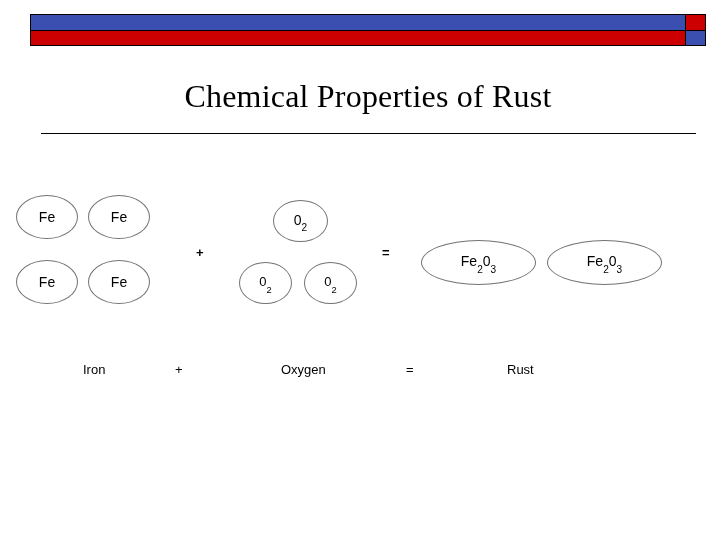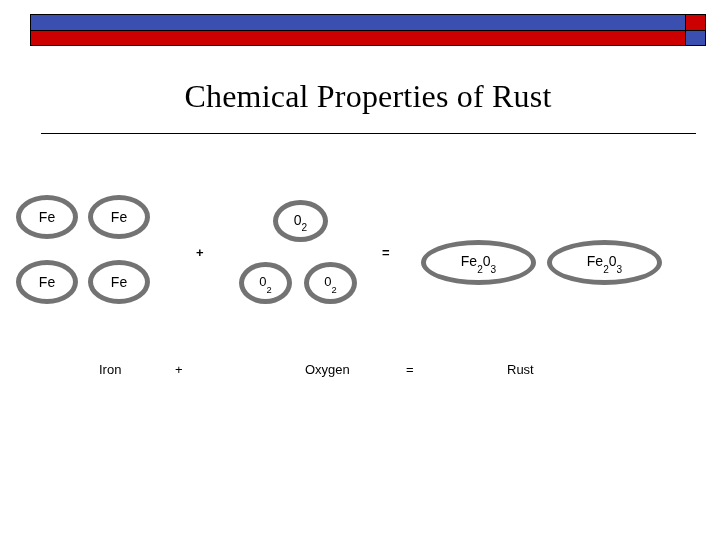--- a/index.html
+++ b/index.html
@@ -92,21 +92,21 @@
   
   .diagram {
     position: absolute;
     left: 0;
     top: 150px;
     width: 720px;
     height: 260px;
   }
   .ellipse {
     position: absolute;
-    border: 5px solid #737373;
+    border: 1px solid #737373;
     border-radius: 50%;
     background: #ffffff;
     display: flex;
     align-items: center;
     justify-content: center;
     color: #000000;
     box-sizing: border-box;
     white-space: nowrap;
   }
   .ellipse span.sub {
@@ -172,20 +172,20 @@
 
     <div class="op" style="left:374px; top:95px;">=</div>
 
     <div class="ellipse" style="left:413px; top:90px; width:115px; height:45px; font-size:14px;">
       <span><span>Fe</span><span class="sub">2</span><span>0</span><span class="sub">3</span></span>
     </div>
     <div class="ellipse" style="left:539px; top:90px; width:115px; height:45px; font-size:14px;">
       <span><span>Fe</span><span class="sub">2</span><span>0</span><span class="sub">3</span></span>
     </div>
 
-    <div class="caption" style="left:75px; top:212px;margin-left:16px;">Iron</div>
+    <div class="caption" style="left:75px; top:212px;">Iron</div>
     <div class="caption" style="left:167px; top:212px;">+</div>
-    <div class="caption" style="left:273px; top:212px;margin-left:24px;">Oxygen</div>
+    <div class="caption" style="left:273px; top:212px;">Oxygen</div>
     <div class="caption" style="left:398px; top:212px;">=</div>
     <div class="caption" style="left:499px; top:212px;text-align:right;">Rust</div>
 
   </div>
 </div>
 
 </body></html>

